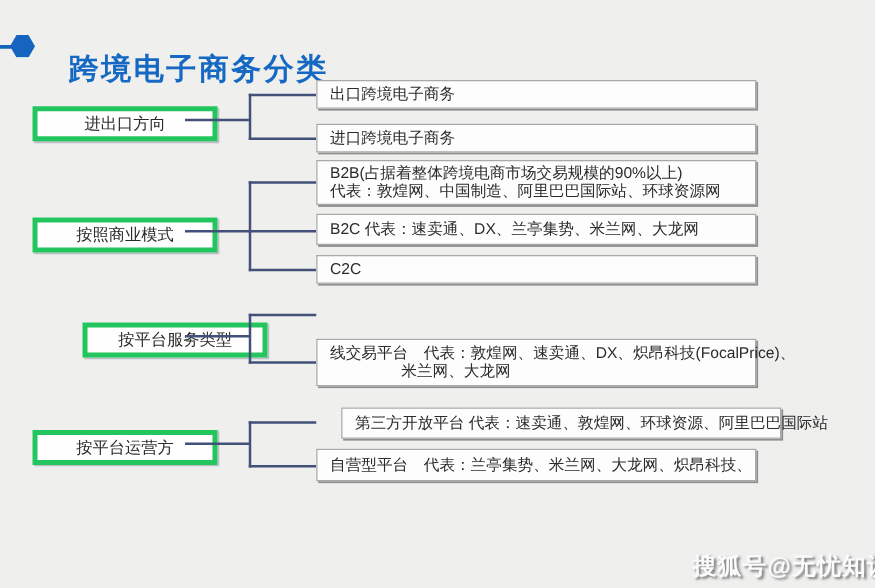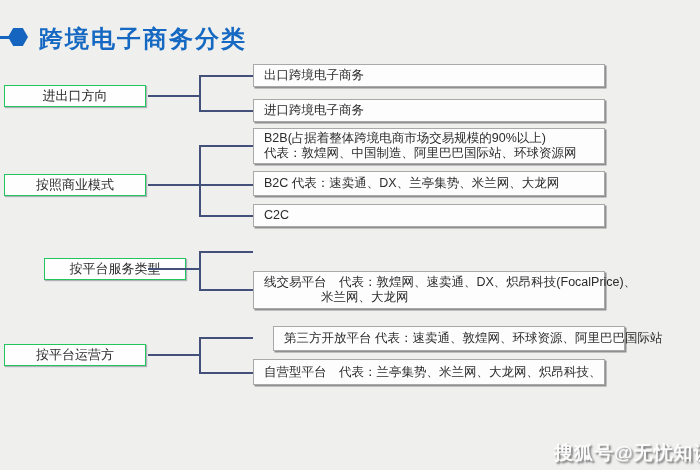--- a/index.html
+++ b/index.html
@@ -10,28 +10,28 @@
   }
   .stage{position:relative;width:700px;height:470px;}
 
   
   .hdr-line{position:absolute;left:0;top:36px;width:9px;height:3px;background:#1565c0;}
   .hexagon{
     position:absolute;left:8px;top:28px;width:20px;height:18px;background:#1565c0;
     clip-path:polygon(26% 0,74% 0,100% 50%,74% 100%,26% 100%,0 50%);
   }
   .title{
-    position:absolute;left:39px;top:23px;margin:0;
+    position:absolute;left:39px;top:23px;margin:16px;
     font-size:24px;font-weight:bold;color:#1669c2;letter-spacing:2px;
   }
 
   
   .cat{
-    position:absolute;left:4px;width:140px;height:20px;
-    background:#fefefe;border:1px solid #22c55e;
+    position:absolute;left:26px;width:140px;height:20px;
+    background:#fefefe;border:4px solid #22c55e;
     box-shadow:1px 1px 1px rgba(120,125,140,.55);
     font-size:13px;color:#2a2a2a;text-align:center;line-height:20px;
     white-space:nowrap;
   }
 
   
   .node{
     position:absolute;left:253px;width:352px;
     background:#fdfdfd;border:1px solid #a9a9a9;
     box-shadow:1.5px 1.5px 0 #8f8f8f;

